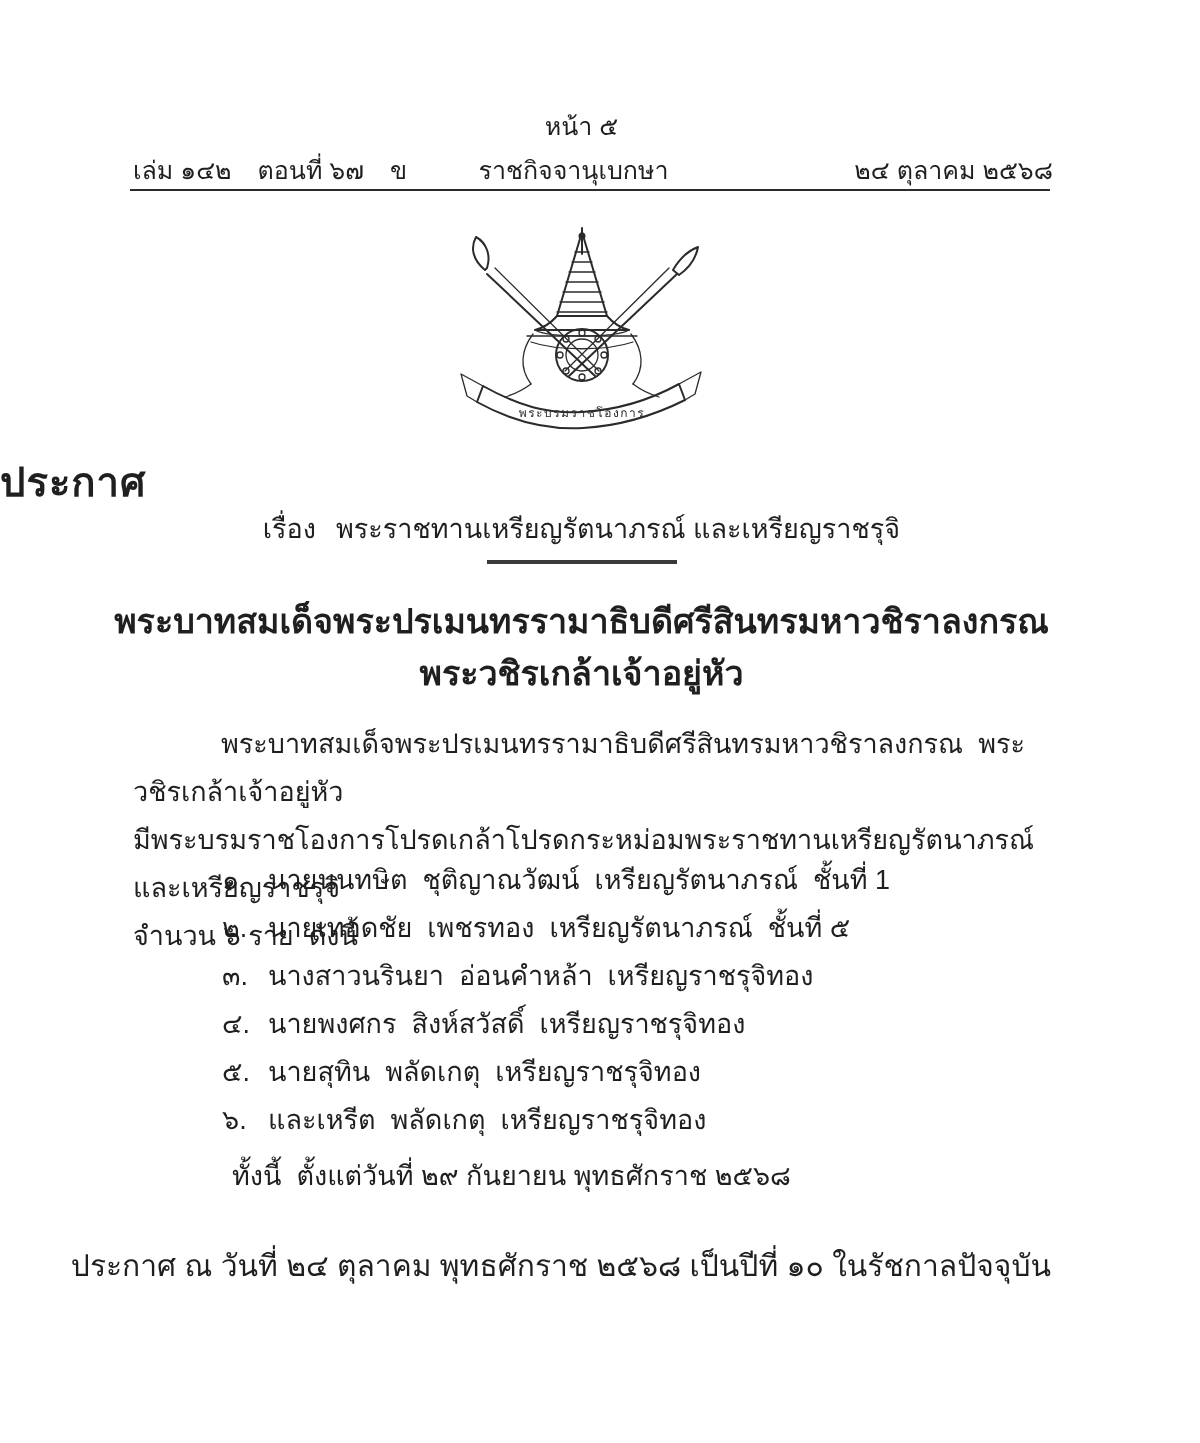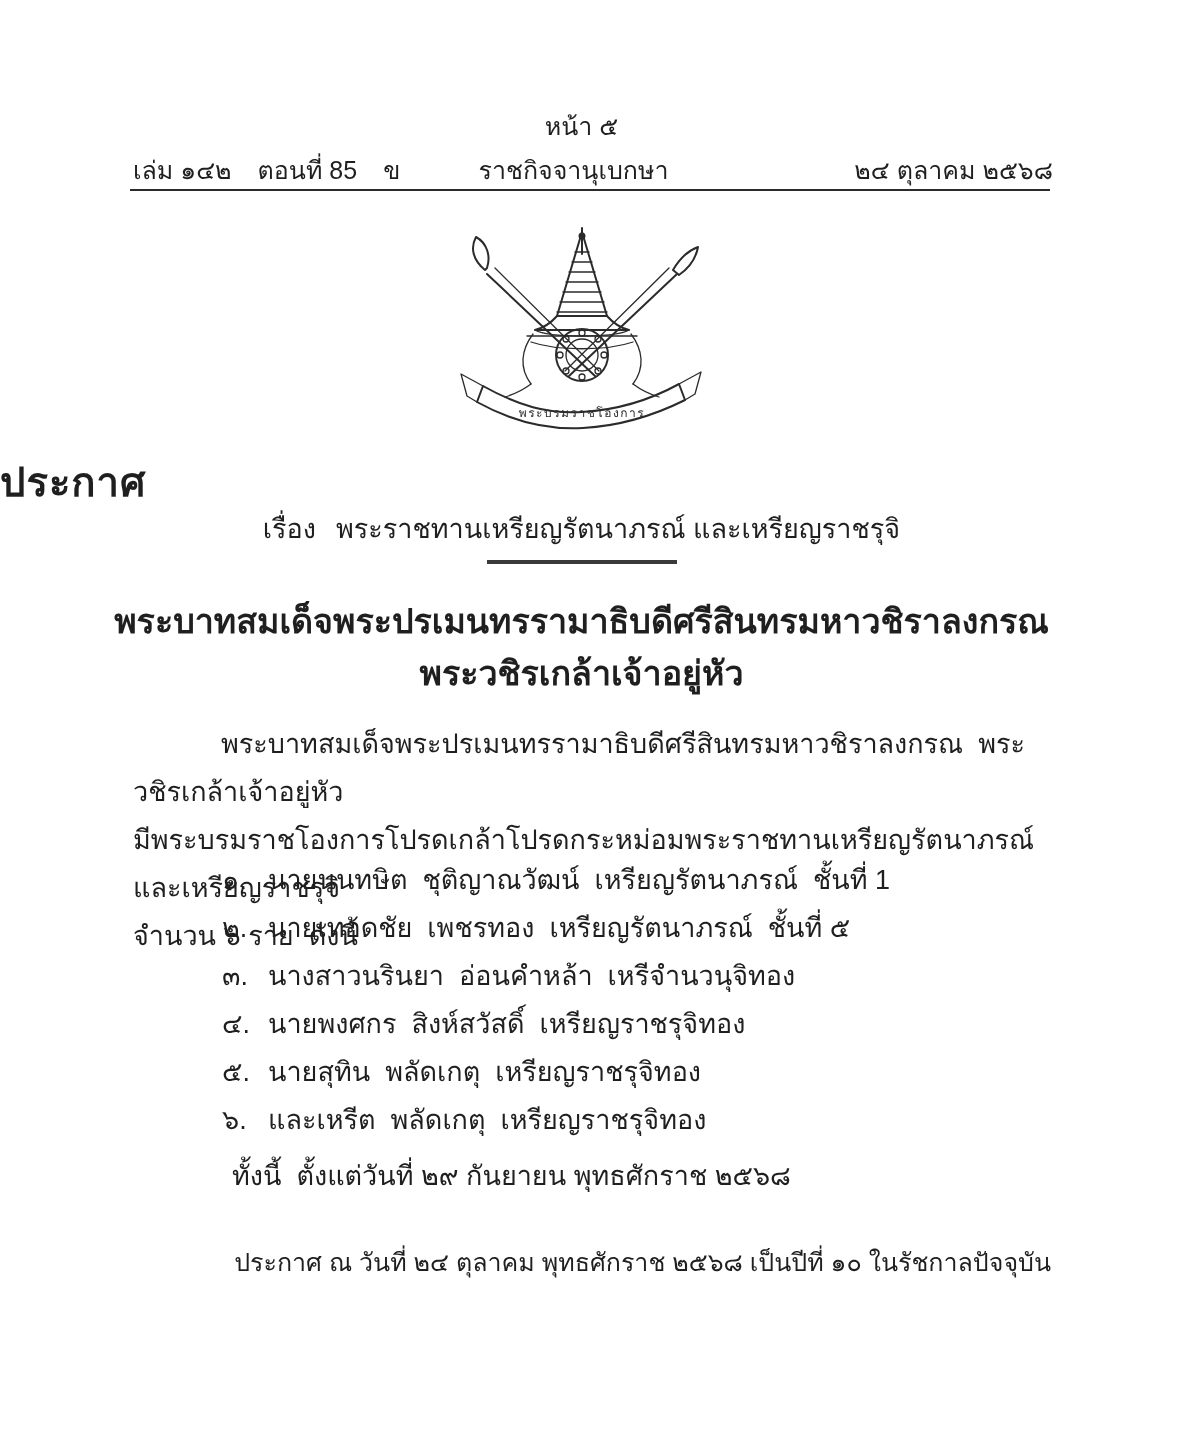--- a/index.html
+++ b/index.html
@@ -28,36 +28,36 @@
   .royal{position:absolute;left:0;right:0;text-align:center;font-size:34px;font-weight:bold;}
   .royal1{top:594px;}
   .royal2{top:646px;}
   
   .para{position:absolute;top:720px;left:133px;right:112px;font-size:27px;line-height:48px;}
   .pline.indent{text-indent:88px;}
   .list{position:absolute;top:856px;left:222px;right:110px;font-size:27px;line-height:48px;}
   .row{display:flex;gap:18px;}
   .row .no{min-width:28px;}
   .effective{position:absolute;top:1154px;left:232px;font-size:27px;}
-  .promulgation{position:absolute;top:1242px;right:112px;font-size:25px;}
+  .promulgation{position:absolute;top:1242px;right:112px;font-size:30px;}
   svg .ln{fill:none;stroke:#2b2b2b;stroke-width:2;stroke-linecap:round;stroke-linejoin:round;}
   svg .thin{stroke-width:1.3;}
   svg text{font-family:"Liberation Sans","DejaVu Sans",sans-serif;}
 </style>
 </head>
 <body>
 
 <div class="page">
 
   <div class="page-num t">หน้า ๕</div>
 
   <div class="hdr-row">
     <div class="hdr-left">
       <span class="t">เล่ม ๑๔๒</span>
-      <span class="t">ตอนที่ 85</span>
+      <span class="t">ตอนที่ ๖๗</span>
       <span class="t">ข</span>
     </div>
     <div class="t">๒๔ ตุลาคม ๒๕๖๘</div>
   </div>
   <div class="hdr-center t">ราชกิจจานุเบกษา</div>
   <div class="hdr-rule"></div>
 
   <div class="emblem">
     <svg viewBox="0 0 270 222" width="270" height="222" aria-hidden="true">
 
@@ -129,21 +129,21 @@
     <div class="row">
       <span class="no t">๑.</span>
       <span class="t">นายนนทษิต  ชุติญาณวัฒน์  เหรียญรัตนาภรณ์  ชั้นที่ 1</span>
     </div>
     <div class="row">
       <span class="no t">๒.</span>
       <span class="t">นายเทอดชัย  เพชรทอง  เหรียญรัตนาภรณ์  ชั้นที่ ๕</span>
     </div>
     <div class="row">
       <span class="no t">๓.</span>
-      <span class="t">นางสาวนรินยา  อ่อนคำหล้า  เหรีจำนวนุจิทอง</span>
+      <span class="t">นางสาวนรินยา  อ่อนคำหล้า  เหรียญราชรุจิทอง</span>
     </div>
     <div class="row">
       <span class="no t">๔.</span>
       <span class="t">นายพงศกร  สิงห์สวัสดิ์  เหรียญราชรุจิทอง</span>
     </div>
     <div class="row">
       <span class="no t">๕.</span>
       <span class="t">นายสุทิน  พลัดเกตุ  เหรียญราชรุจิทอง</span>
     </div>
     <div class="row">

